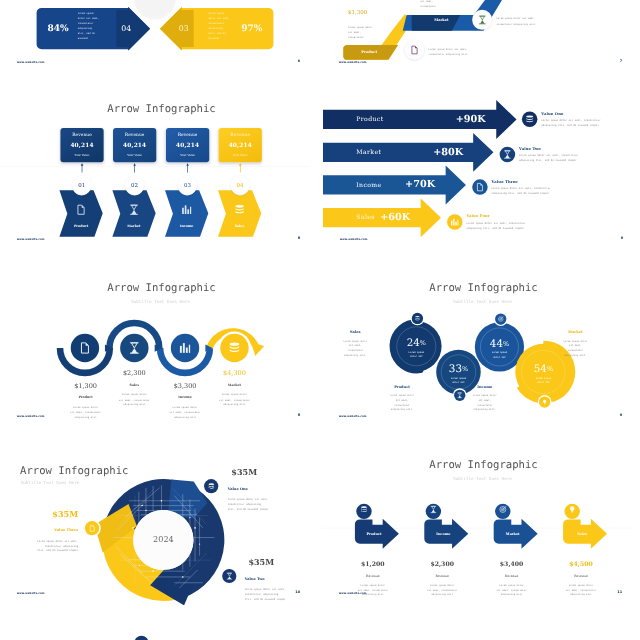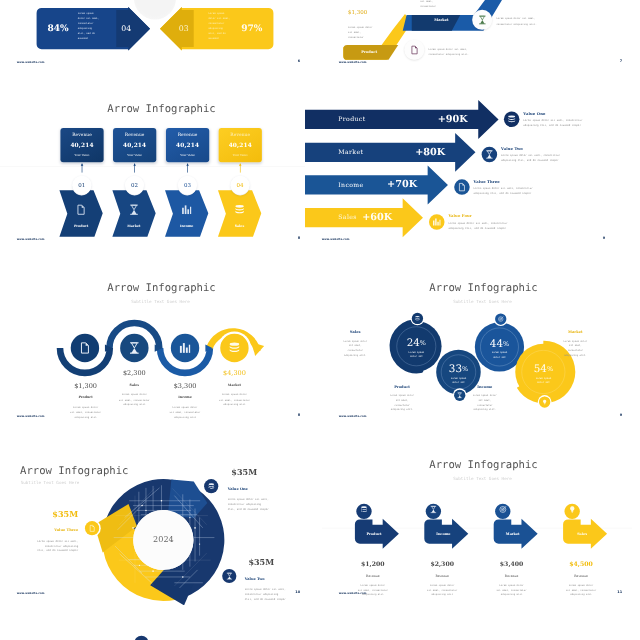--- a/index.html
+++ b/index.html
@@ -325,21 +325,21 @@
         <svg width="32" height="32" viewBox="0 0 20 20" style="color:#fffbee">
             <use href="#ic-db"></use>
           </svg>
         </div>
       <div class="s3lb" style="left:674.5px;">Sales</div>
 
       <div class="footer-url">www.website.com</div>
       <div class="footer-num">8</div>
     </div>
   </div>
-  <div class="slide" style="left:305px;top:77px;">
+  <div class="slide" style="left:323px;top:77px;">
     <div class="inner" id="s4">
       <svg class="s4arrows" width="960" height="540" viewBox="0 0 960 540" style="position:absolute;left:0;top:0;">
         <path d="M0 101.7 H536.5 V71.2 L599.4 131.5 L536.5 191.8 V161.3 H0 Z" fill="#112f63"></path>
         <path d="M0 203.6 H465 V173.1 L527.9 233.4 L465 293.8 V263.2 H0 Z" fill="#16417c"></path>
         <path d="M0 304.5 H379.8 V273.9 L442.7 334.3 L379.8 394.7 V364.1 H0 Z" fill="#1a5596"></path>
         <path d="M0 405.8 H302.4 V375.2 L365.3 435.6 L302.4 496 V465.4 H0 Z" fill="#fbc81a"></path>
       </svg>
 
       <div class="s4lb" style="top:120px;">Product</div>
       <div class="s4lb" style="top:222px;">Market</div>

